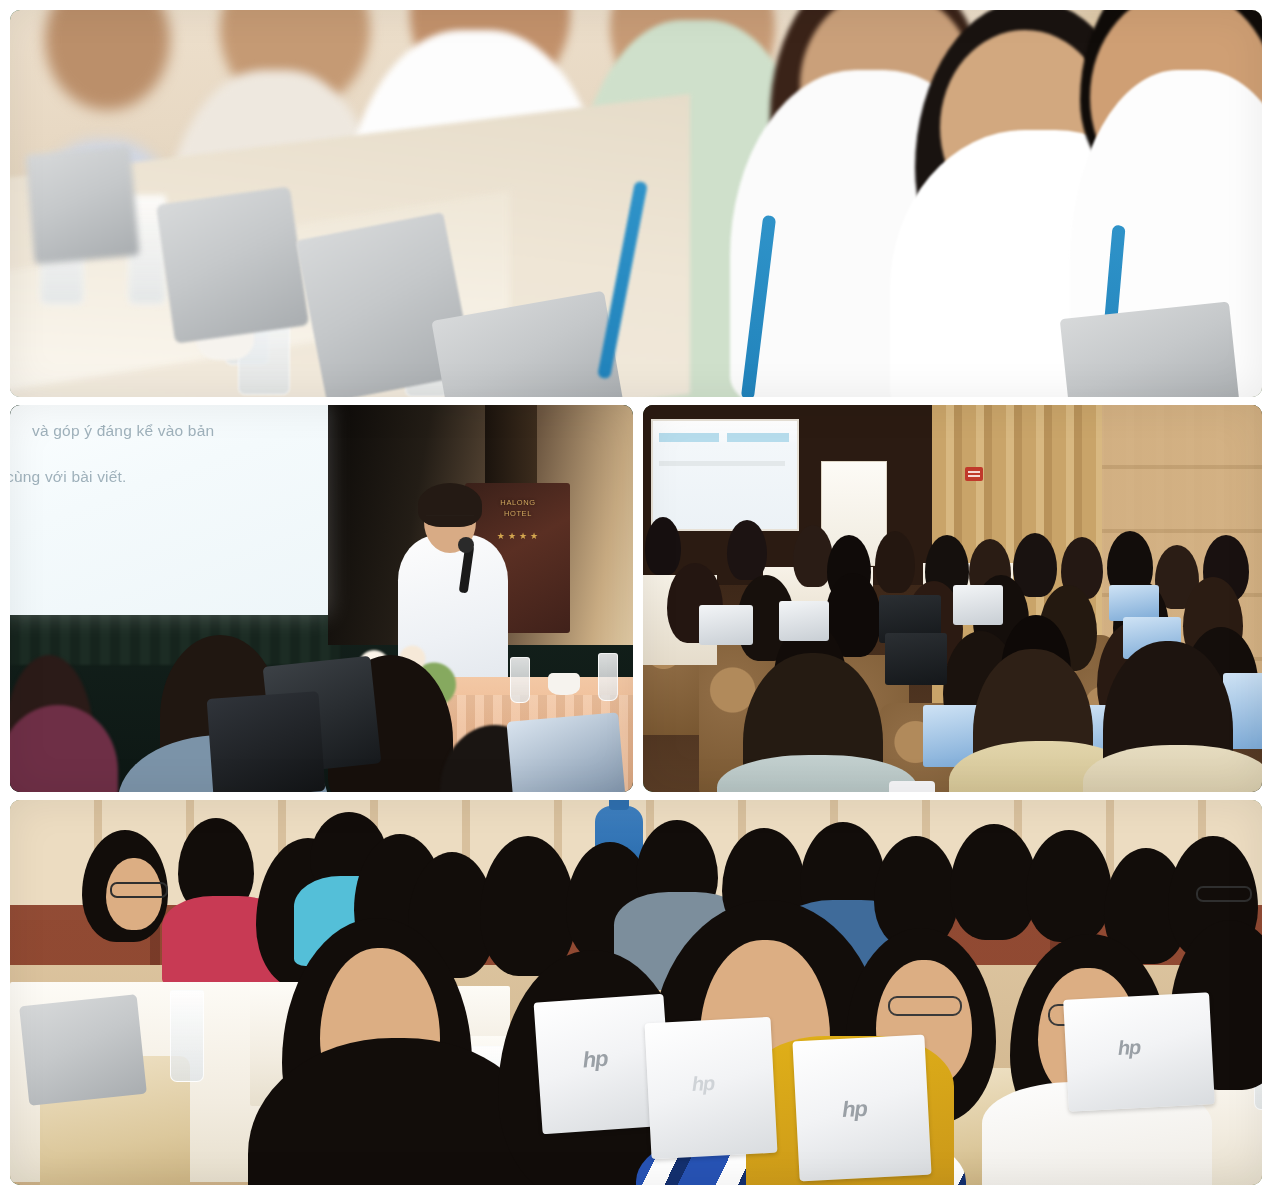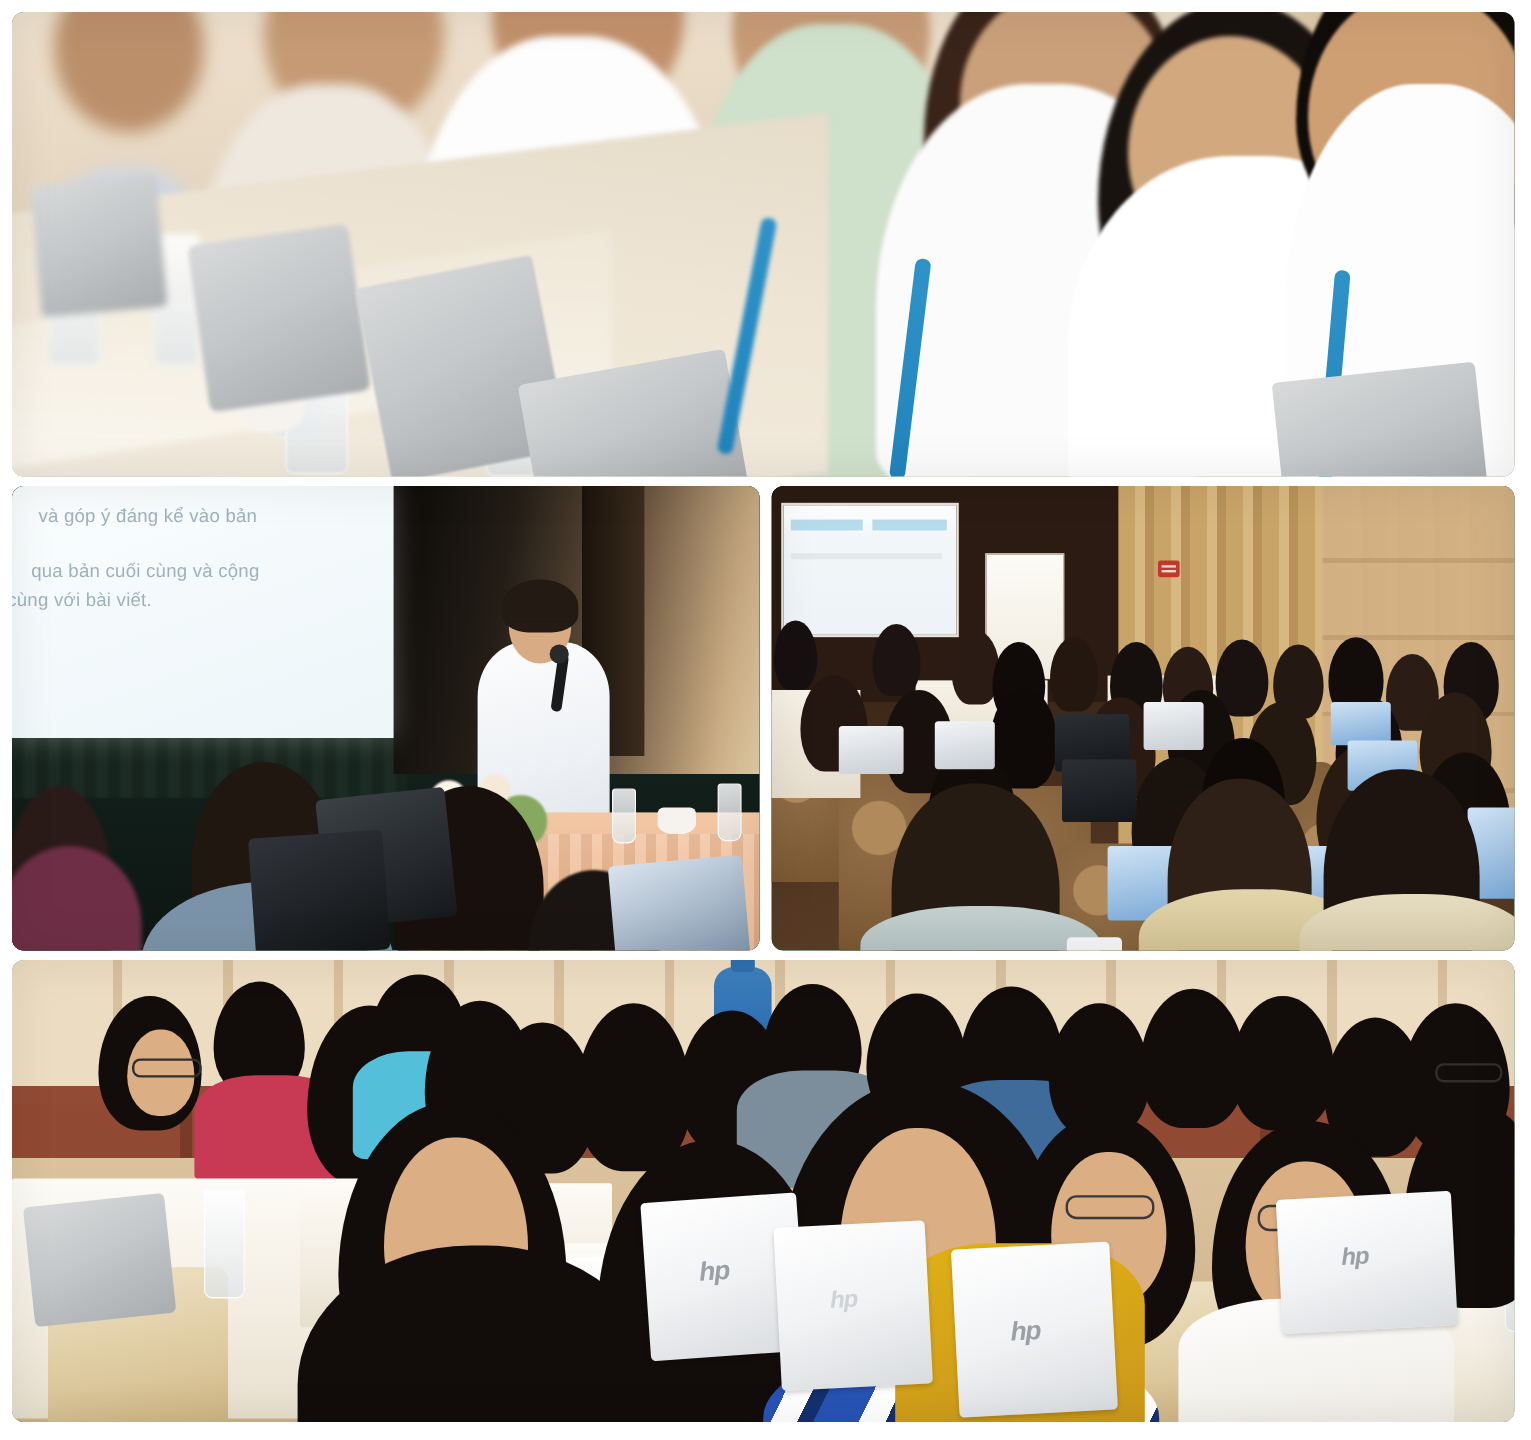--- a/index.html
+++ b/index.html
@@ -354,25 +354,31 @@
     <div class="scene">
       <div class="room"></div>
       <div class="curtain"></div>
       <div class="wallRight"></div>
       <div class="doorFrame"></div>
 
       <div class="screen">
         <div class="slide-text">
           <div class="l1">và góp ý đáng kể vào bản</div>
           <div class="gap"></div>
-          <div class="l2">qua bản cuối cùng và cộng</div>
           <div class="l3">cùng với bài viết.</div>
         </div>
       </div>
 
+      <div class="podium">
+        <div class="podium-sign">
+          <div>HALONG</div>
+          <div>HOTEL</div>
+        </div>
+        <div class="stars">★★★★</div>
+      </div>
 
       <div class="speaker-body"></div>
       <div class="speaker-head"></div>
       <div class="speaker-hair"></div>
       <div class="glasses"></div>
       <div class="mic"></div>
       <div class="mic-head"></div>
 
       <div class="hostTable"></div>
       <div class="flowers"></div>

